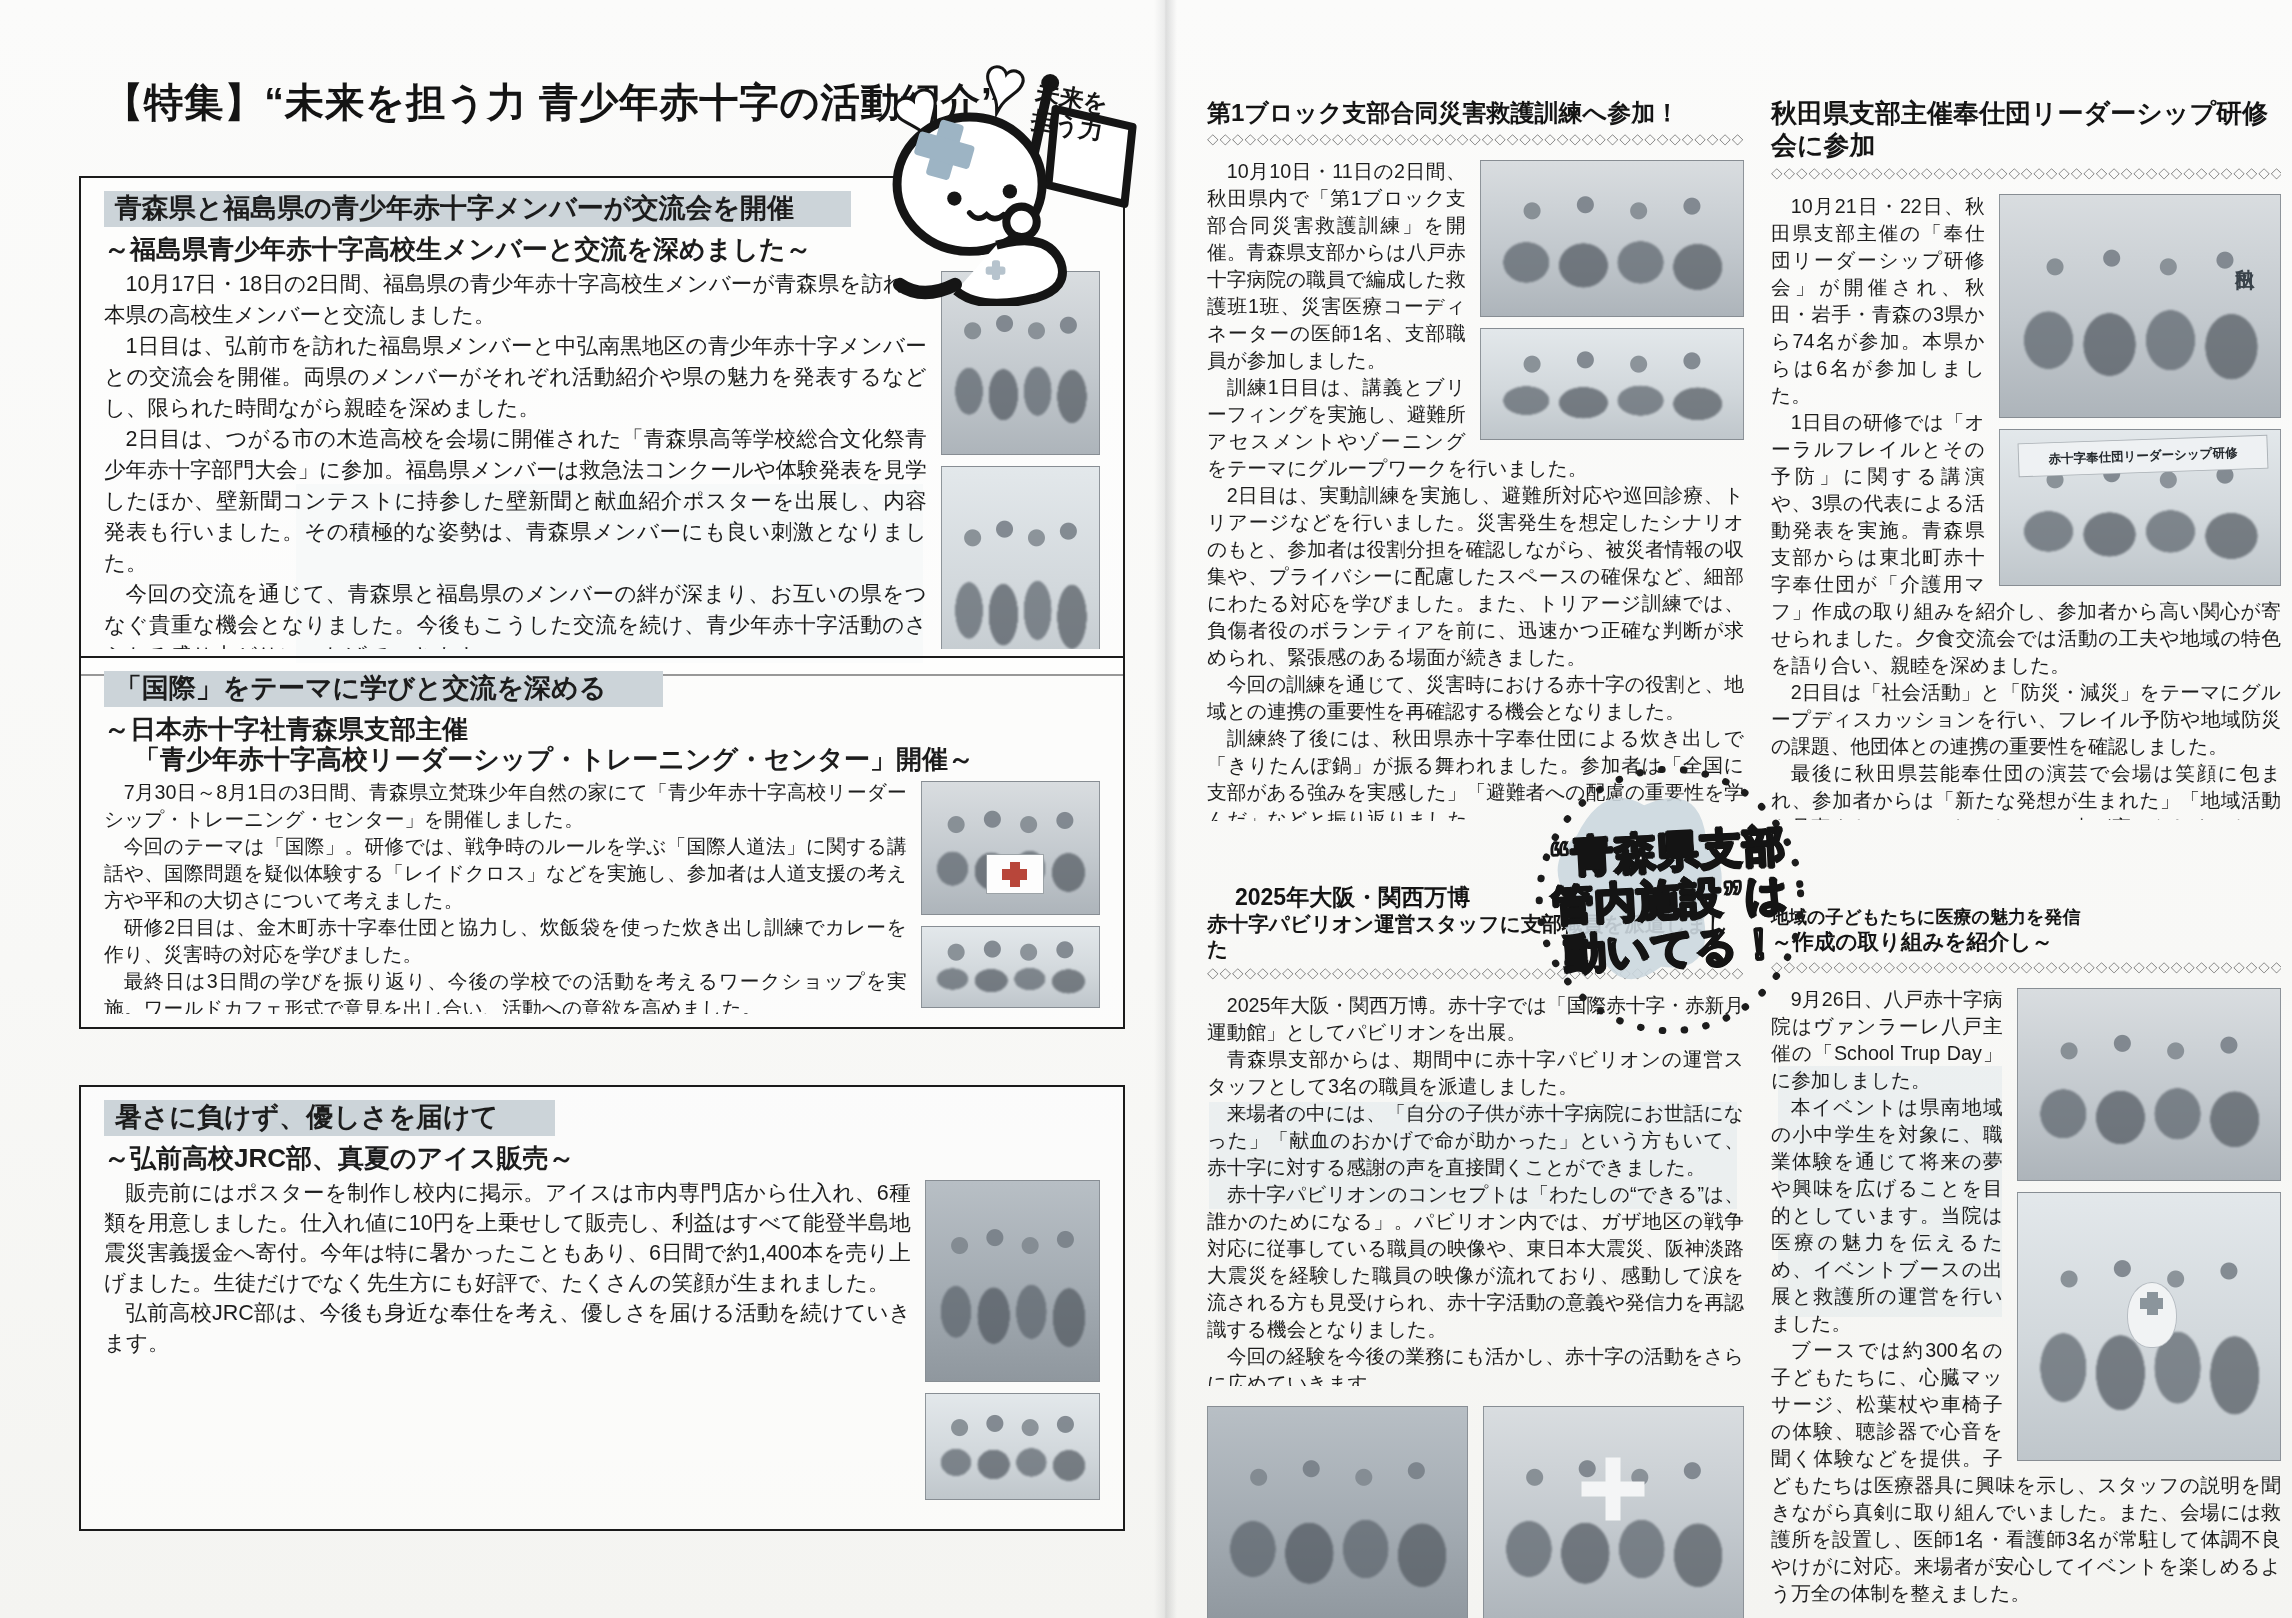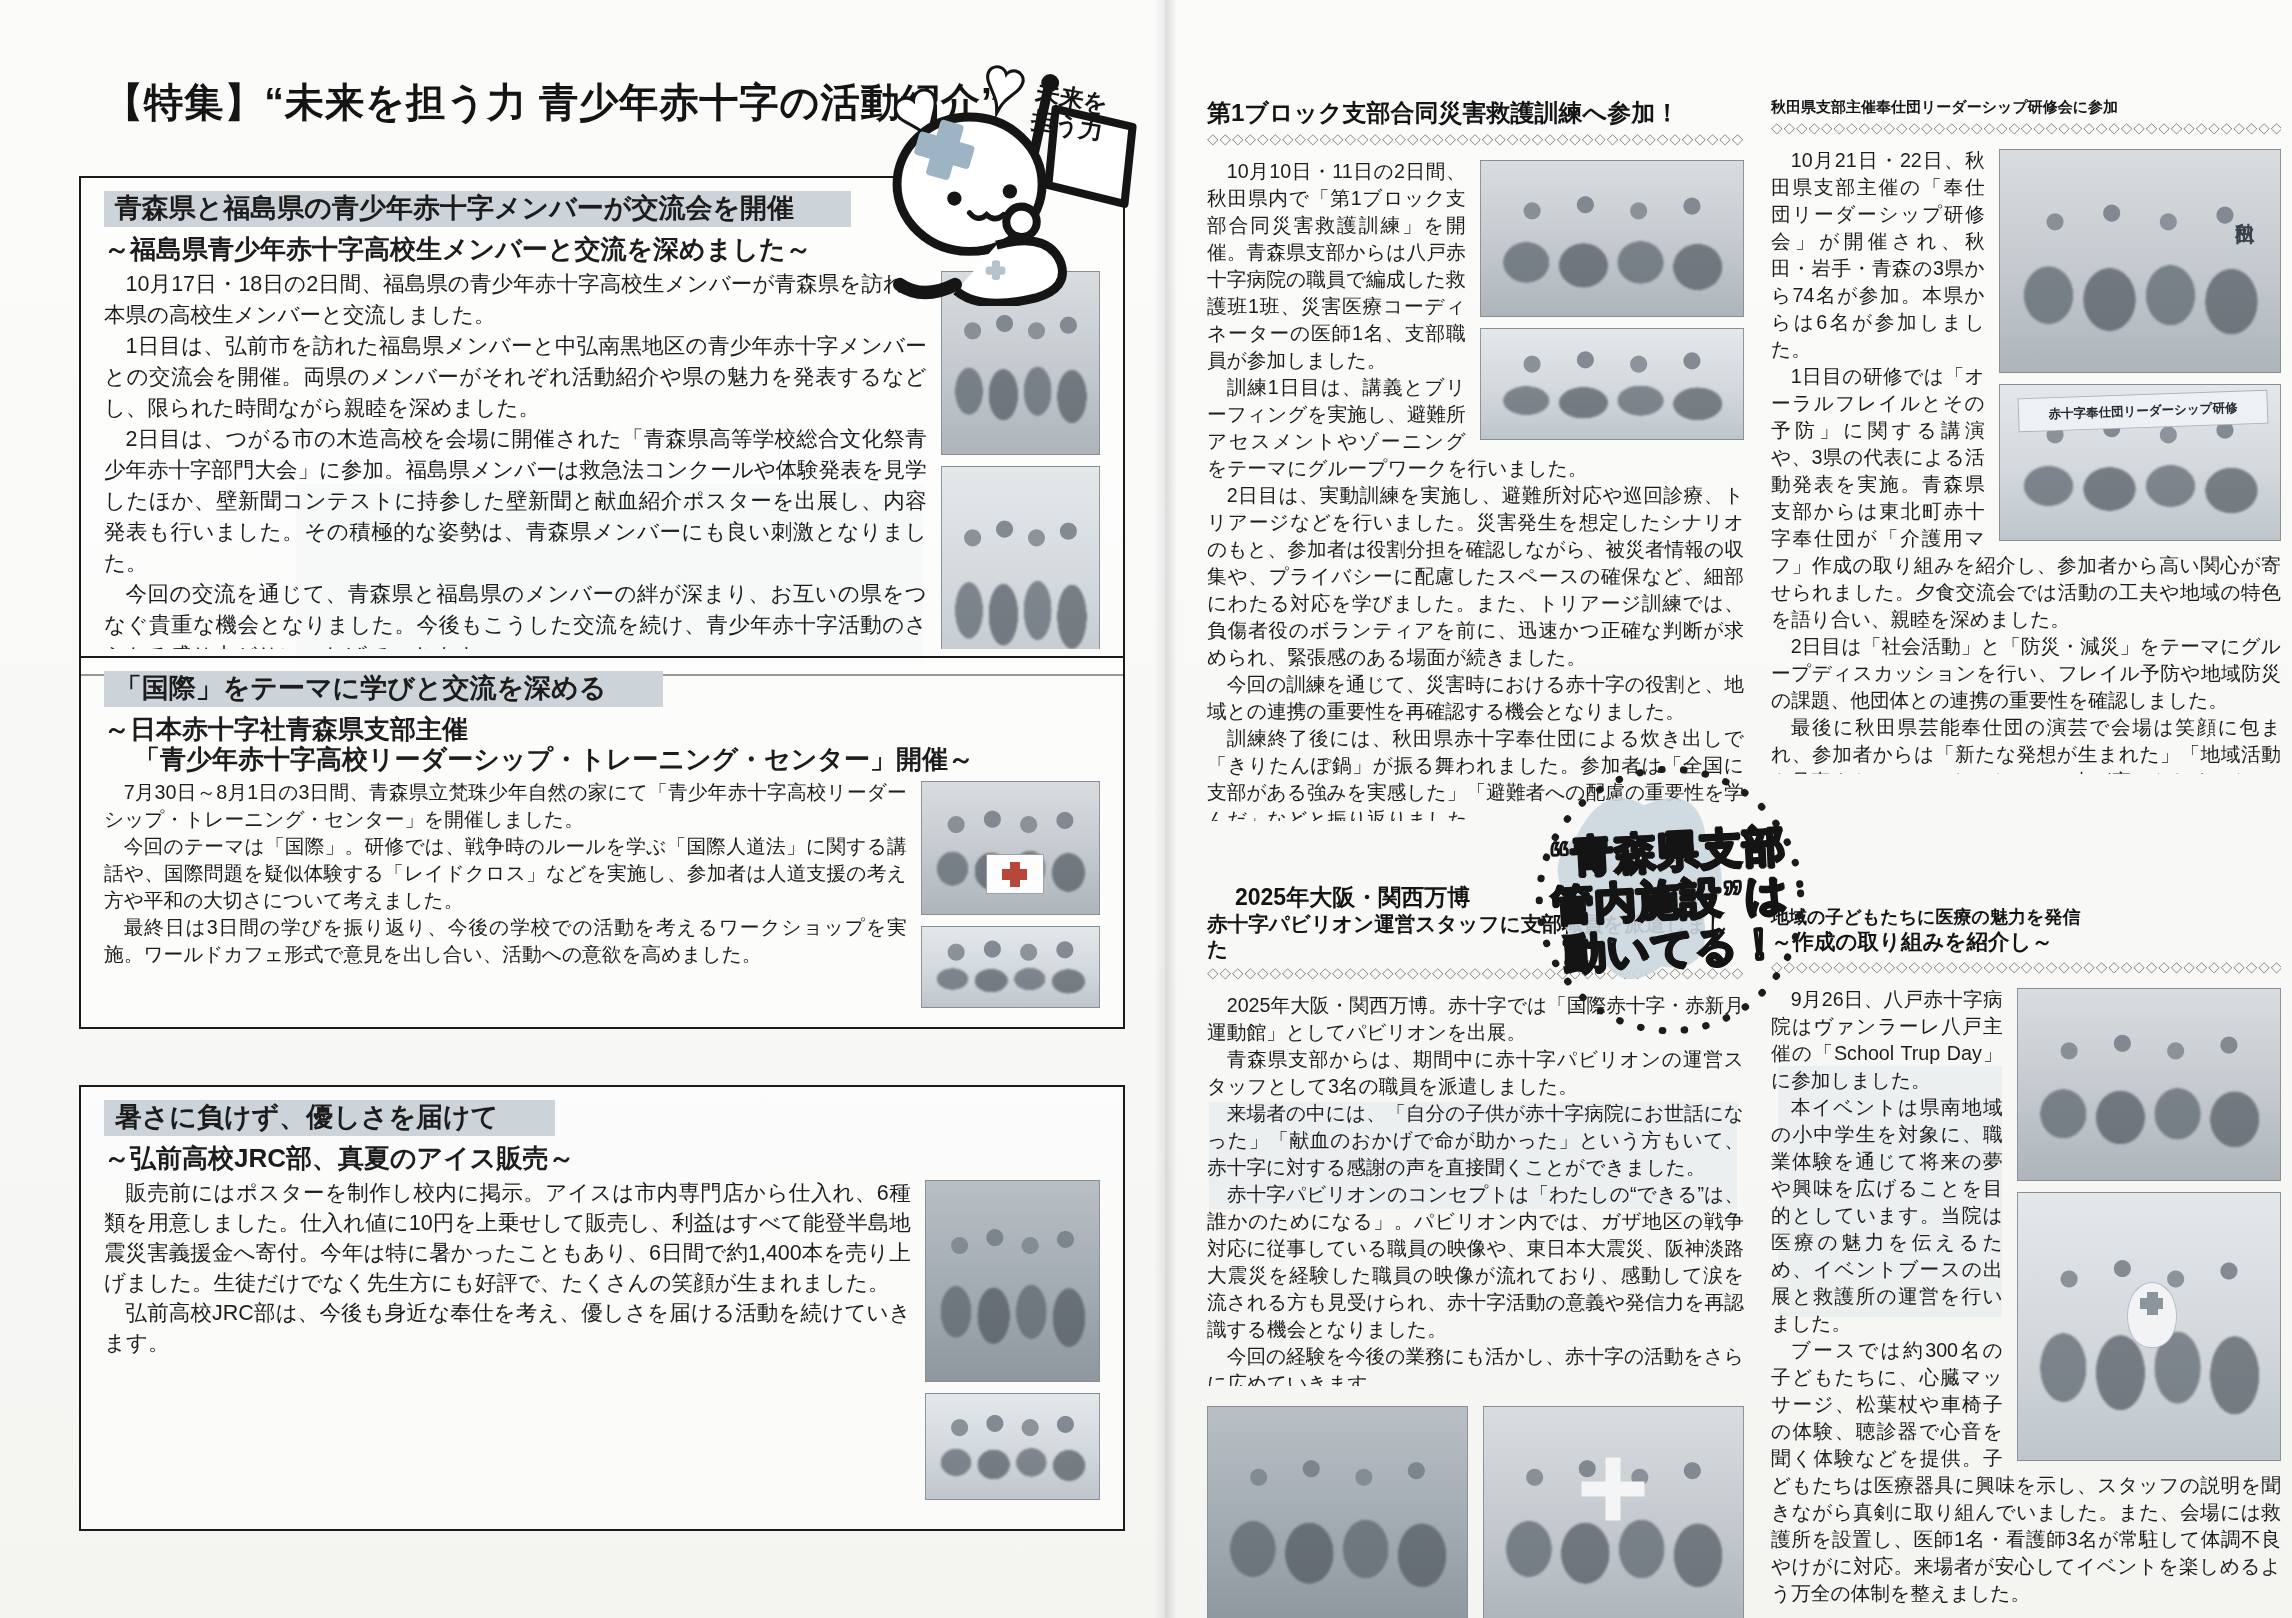--- a/index.html
+++ b/index.html
@@ -150,20 +150,21 @@
       </h3>
       <div class="box-body jbody" style="height:235px;font-size:19.7px;line-height:27px;">
         <div class="photo-stack" style="width:179px;">
           <div class="ph" style="height:134px;" title="参加者の集合写真">
             <span class="redcross-flag"></span>
           </div>
           <div class="ph ph--light" style="height:82px;" title="研修活動の様子"></div>
         </div>
         <p>7月30日～8月1日の3日間、青森県立梵珠少年自然の家にて「青少年赤十字高校リーダーシップ・トレーニング・センター」を開催しました。</p>
         <p>今回のテーマは「国際」。研修では、戦争時のルールを学ぶ「国際人道法」に関する講話や、国際問題を疑似体験する「レイドクロス」などを実施し、参加者は人道支援の考え方や平和の大切さについて考えました。</p>
+        <p>研修2日目は、金木町赤十字奉仕団と協力し、炊飯袋を使った炊き出し訓練でカレーを作り、災害時の対応を学びました。</p>
         <p>最終日は3日間の学びを振り返り、今後の学校での活動を考えるワークショップを実施。ワールドカフェ形式で意見を出し合い、活動への意欲を高めました。</p>
 
       </div>
     </article>
 
     <article class="boxed" style="top:1085px;height:446px;">
       <h2 class="band">暑さに負けず、優しさを届けて</h2>
       <h3 class="sub">～弘前高校JRC部、真夏のアイス販売～</h3>
       <div class="box-body jbody" style="height:331px;line-height:30px;">
         <div class="photo-stack" style="width:175px;">
@@ -213,21 +214,21 @@
       <div class="photo-row" style="left:0;top:1390px;width:537px;height:219px;">
         <div class="ph ph--dark" style="flex:1;" title="赤十字パビリオン外観"></div>
         <div class="ph" style="flex:1;" title="派遣職員の記念写真">
           <span class="white-cross"></span>
         </div>
       </div>
     </div>
 
     <div class="col" style="left:1771px;width:510px;">
       <article class="r-article" style="top:82px;">
-        <h2 class="r-head" style="font-size:15px;">秋田県支部主催奉仕団リーダーシップ研修会に参加</h2>
+        <h2 class="r-head" style="font-size:26px;">秋田県支部主催奉仕団リーダーシップ研修会に参加</h2>
         <div class="rule"></div>
         <div class="r-body jbody" style="height:627px;">
           <div class="photo-stack" style="width:282px;">
             <div class="ph" style="height:224px;" title="研修会参加者の集合写真">
               <span class="mural-text">秋田</span>
             </div>
             <div class="ph ph--light" style="height:157px;" title="講演の様子">
               <span class="photo-banner">赤十字奉仕団リーダーシップ研修</span>
             </div>
           </div>

